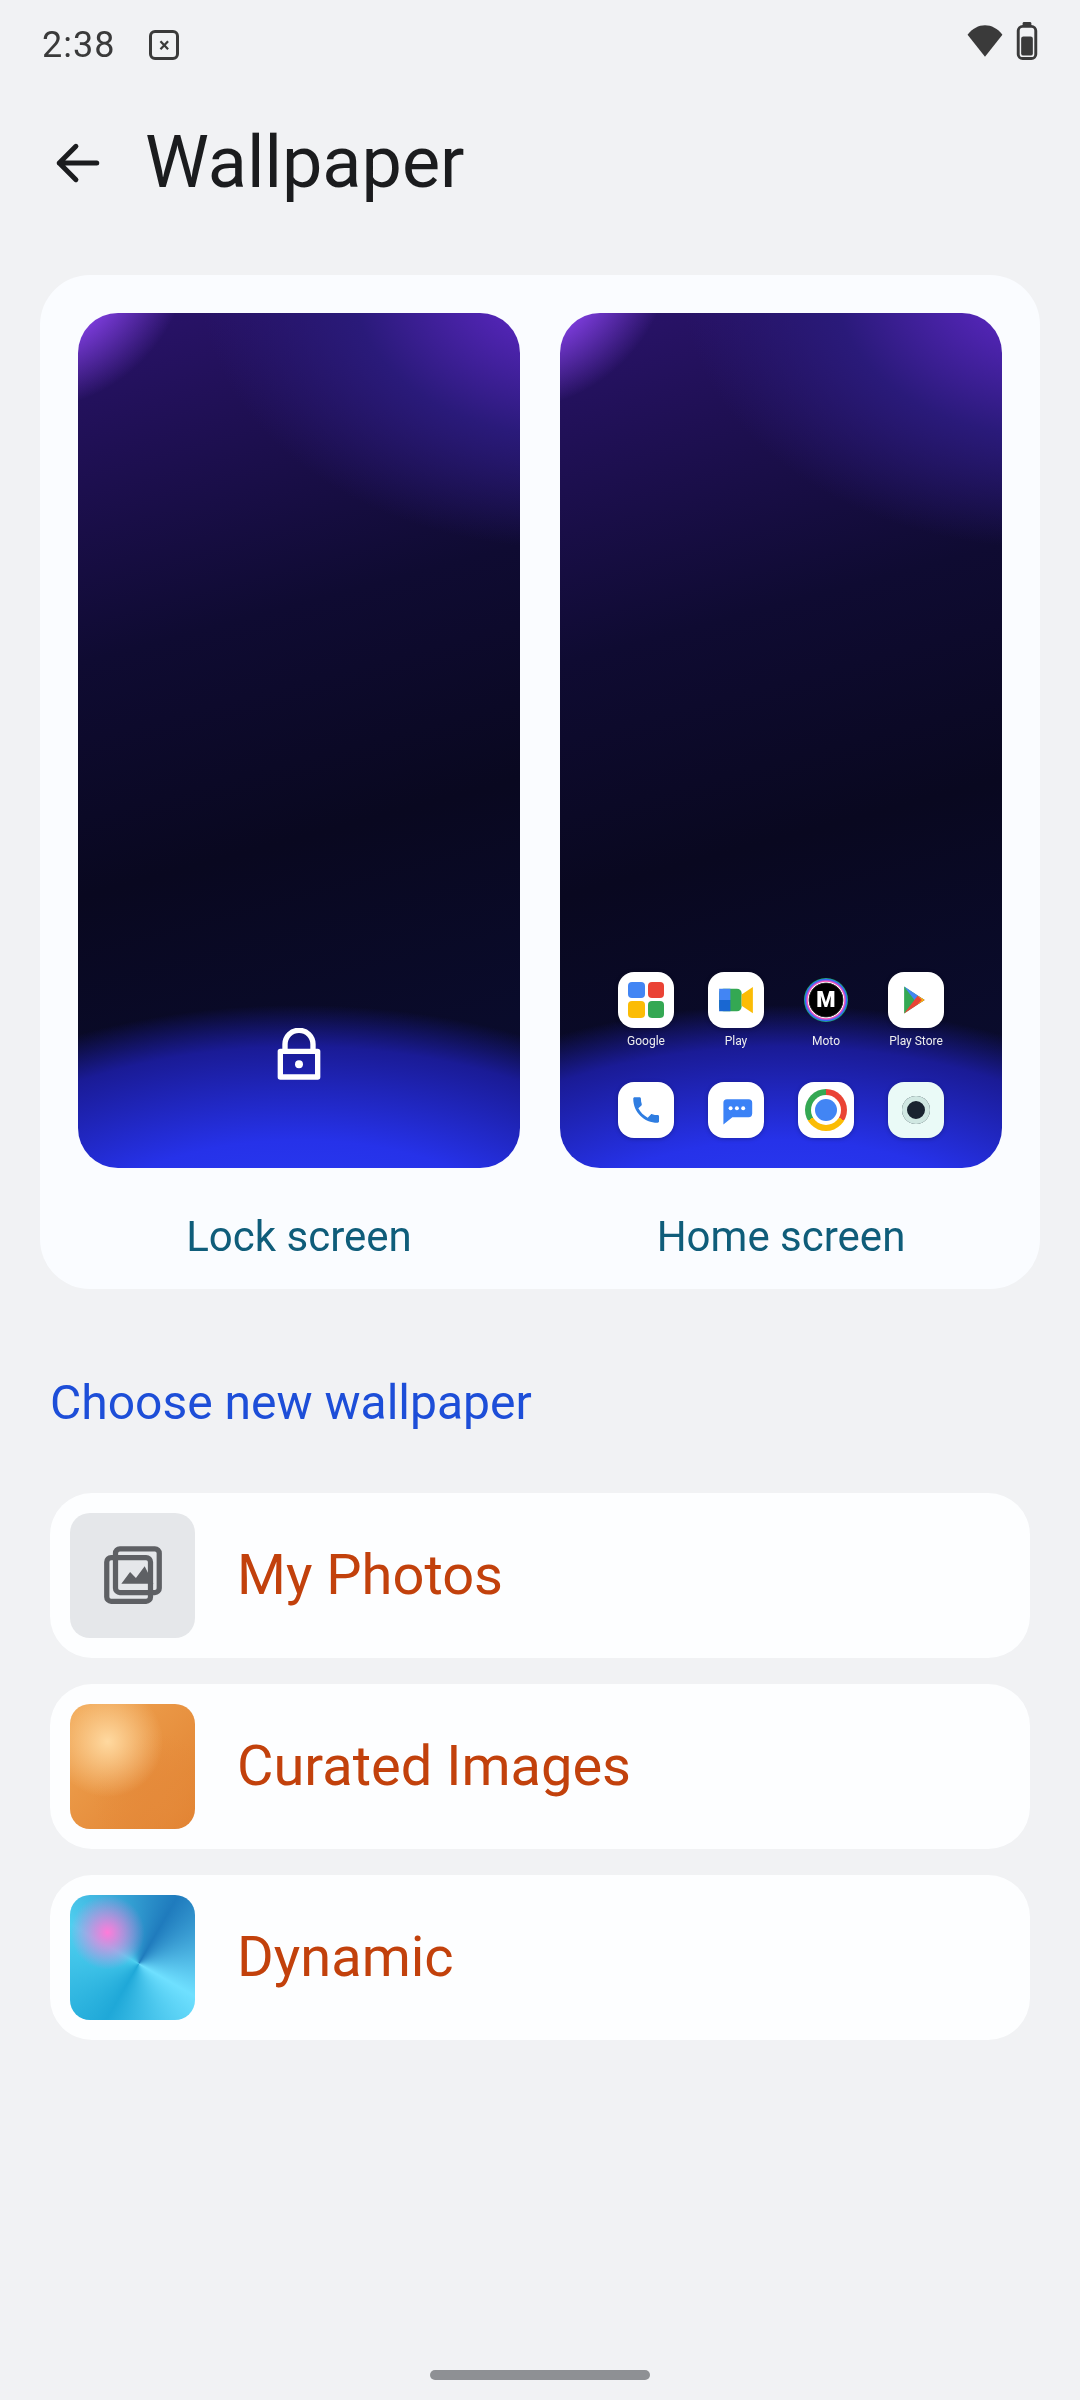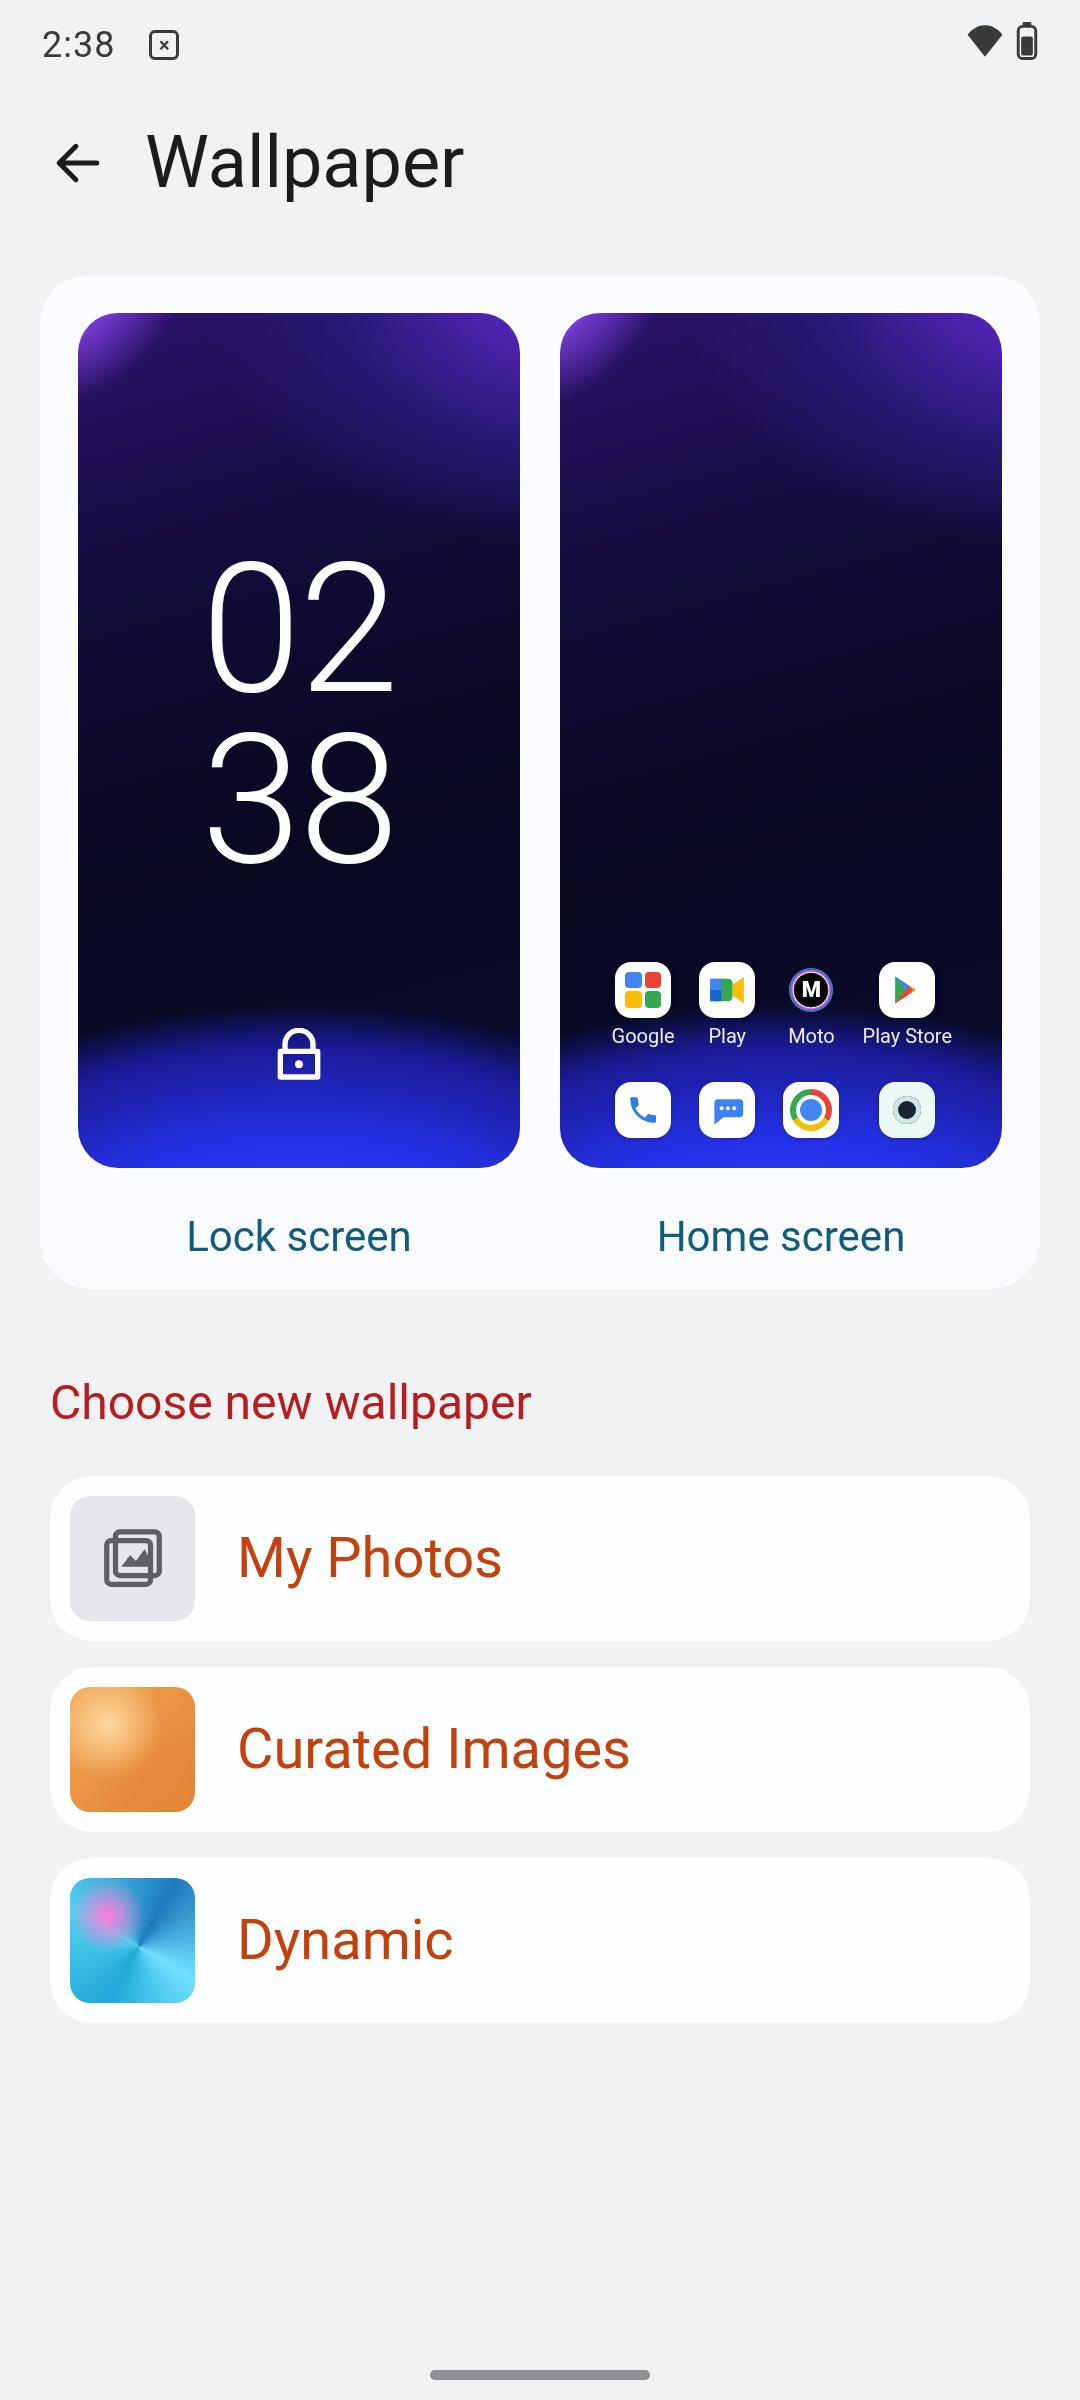--- a/index.html
+++ b/index.html
@@ -76,41 +76,41 @@
     padding: 0 50px;
     display: grid; grid-template-columns: repeat(4, 1fr);
     row-gap: 34px; column-gap: 18px; justify-items: center;
   }
   .app-slot { display:flex; flex-direction:column; align-items:center; gap: 6px; }
   .app-icon {
     width: 56px; height: 56px; border-radius: 16px; background:#fff;
     display:flex; align-items:center; justify-content:center;
     box-shadow: 0 1px 4px rgba(0,0,0,.25);
   }
-  .app-label { font-size: 20px; color:#eee; text-align:center; white-space:nowrap; }
+  .app-label { font-size: 12px; color:#eee; text-align:center; white-space:nowrap; }
   .preview-caption {
     margin-top: 44px; font-size: 42px; color: #0f5d7a; font-weight: 400;
     text-align: center;
   }
 
   
   .gquad { width:36px; height:36px; display:grid; grid-template:1fr 1fr / 1fr 1fr; gap:3px; }
   .gquad span { border-radius:4px; }
   .c-blue{background:#4285f4;} .c-red{background:#ea4335;}
   .c-yel{background:#fbbc05;} .c-grn{background:#34a853;}
   .moto-bg { background: radial-gradient(circle,#000 52%, #444 55%, #fff 57%, #f5b 60%, #36f 66%, #1c3 72%, #fb2 78%); border-radius:50%; width:44px; height:44px; display:flex; align-items:center; justify-content:center; color:#fff; font-weight:900; font-size:22px;}
   .chrome-bg { background: conic-gradient(#ea4335 0 120deg,#fbbc05 120deg 240deg,#34a853 240deg 360deg); border-radius:50%; width:42px; height:42px; position:relative;}
   .chrome-bg::after { content:""; position:absolute; inset:10px; border-radius:50%; background:#4285f4; box-shadow:0 0 0 4px #fff; }
   .cam-bg { background:#eafaf7; }
   .cam-bg .lens { width:28px; height:28px; border-radius:50%; background:#1a2330; box-shadow:0 0 0 5px #d0e7e2 inset; }
 
   
   .section-title {
-    margin: 85px 50px 45px 50px;
-    font-size: 48px; color:#b91c1c; font-weight: 400;
+    margin: 85px 50px 62px 50px;
+    font-size: 48px; color:#1d4ed8; font-weight: 400;
   }
 
   
   .cat-list { margin: 0 50px; display:flex; flex-direction:column; gap: 26px; }
   .cat-item {
     background: #fdfeff;
     border-radius: 42px;
     display: flex; align-items: center;
     padding: 20px; gap: 42px;
     cursor: pointer;
@@ -177,24 +177,20 @@
       <path fill="none" stroke="#1b1c1e" stroke-width="2.4" stroke-linecap="round" stroke-linejoin="round" d="M21 12H3M3 12l8-8M3 12l8 8"></path>
     </svg>
   </div>
   <div class="app-title">Wallpaper</div>
 </div>
 
 <div class="preview-card">
 
   <div class="preview-col">
     <div class="preview-thumb">
-      <div class="lock-clock">
-        <div>02</div>
-        <div>38</div>
-      </div>
       <div class="lock-icon-wrap">
         <svg width="56" height="56" viewBox="0 0 24 24">
             <path fill="none" stroke="#fff" stroke-width="2.3" stroke-linejoin="round" d="M6 10V7a6 6 0 0 1 12 0v3M4 10h16v11H4z"></path>
             <circle cx="12" cy="15.5" r="1.7" fill="#fff"></circle>
           </svg>
       </div>
     </div>
     <div class="preview-caption">Lock screen</div>
   </div>
 

